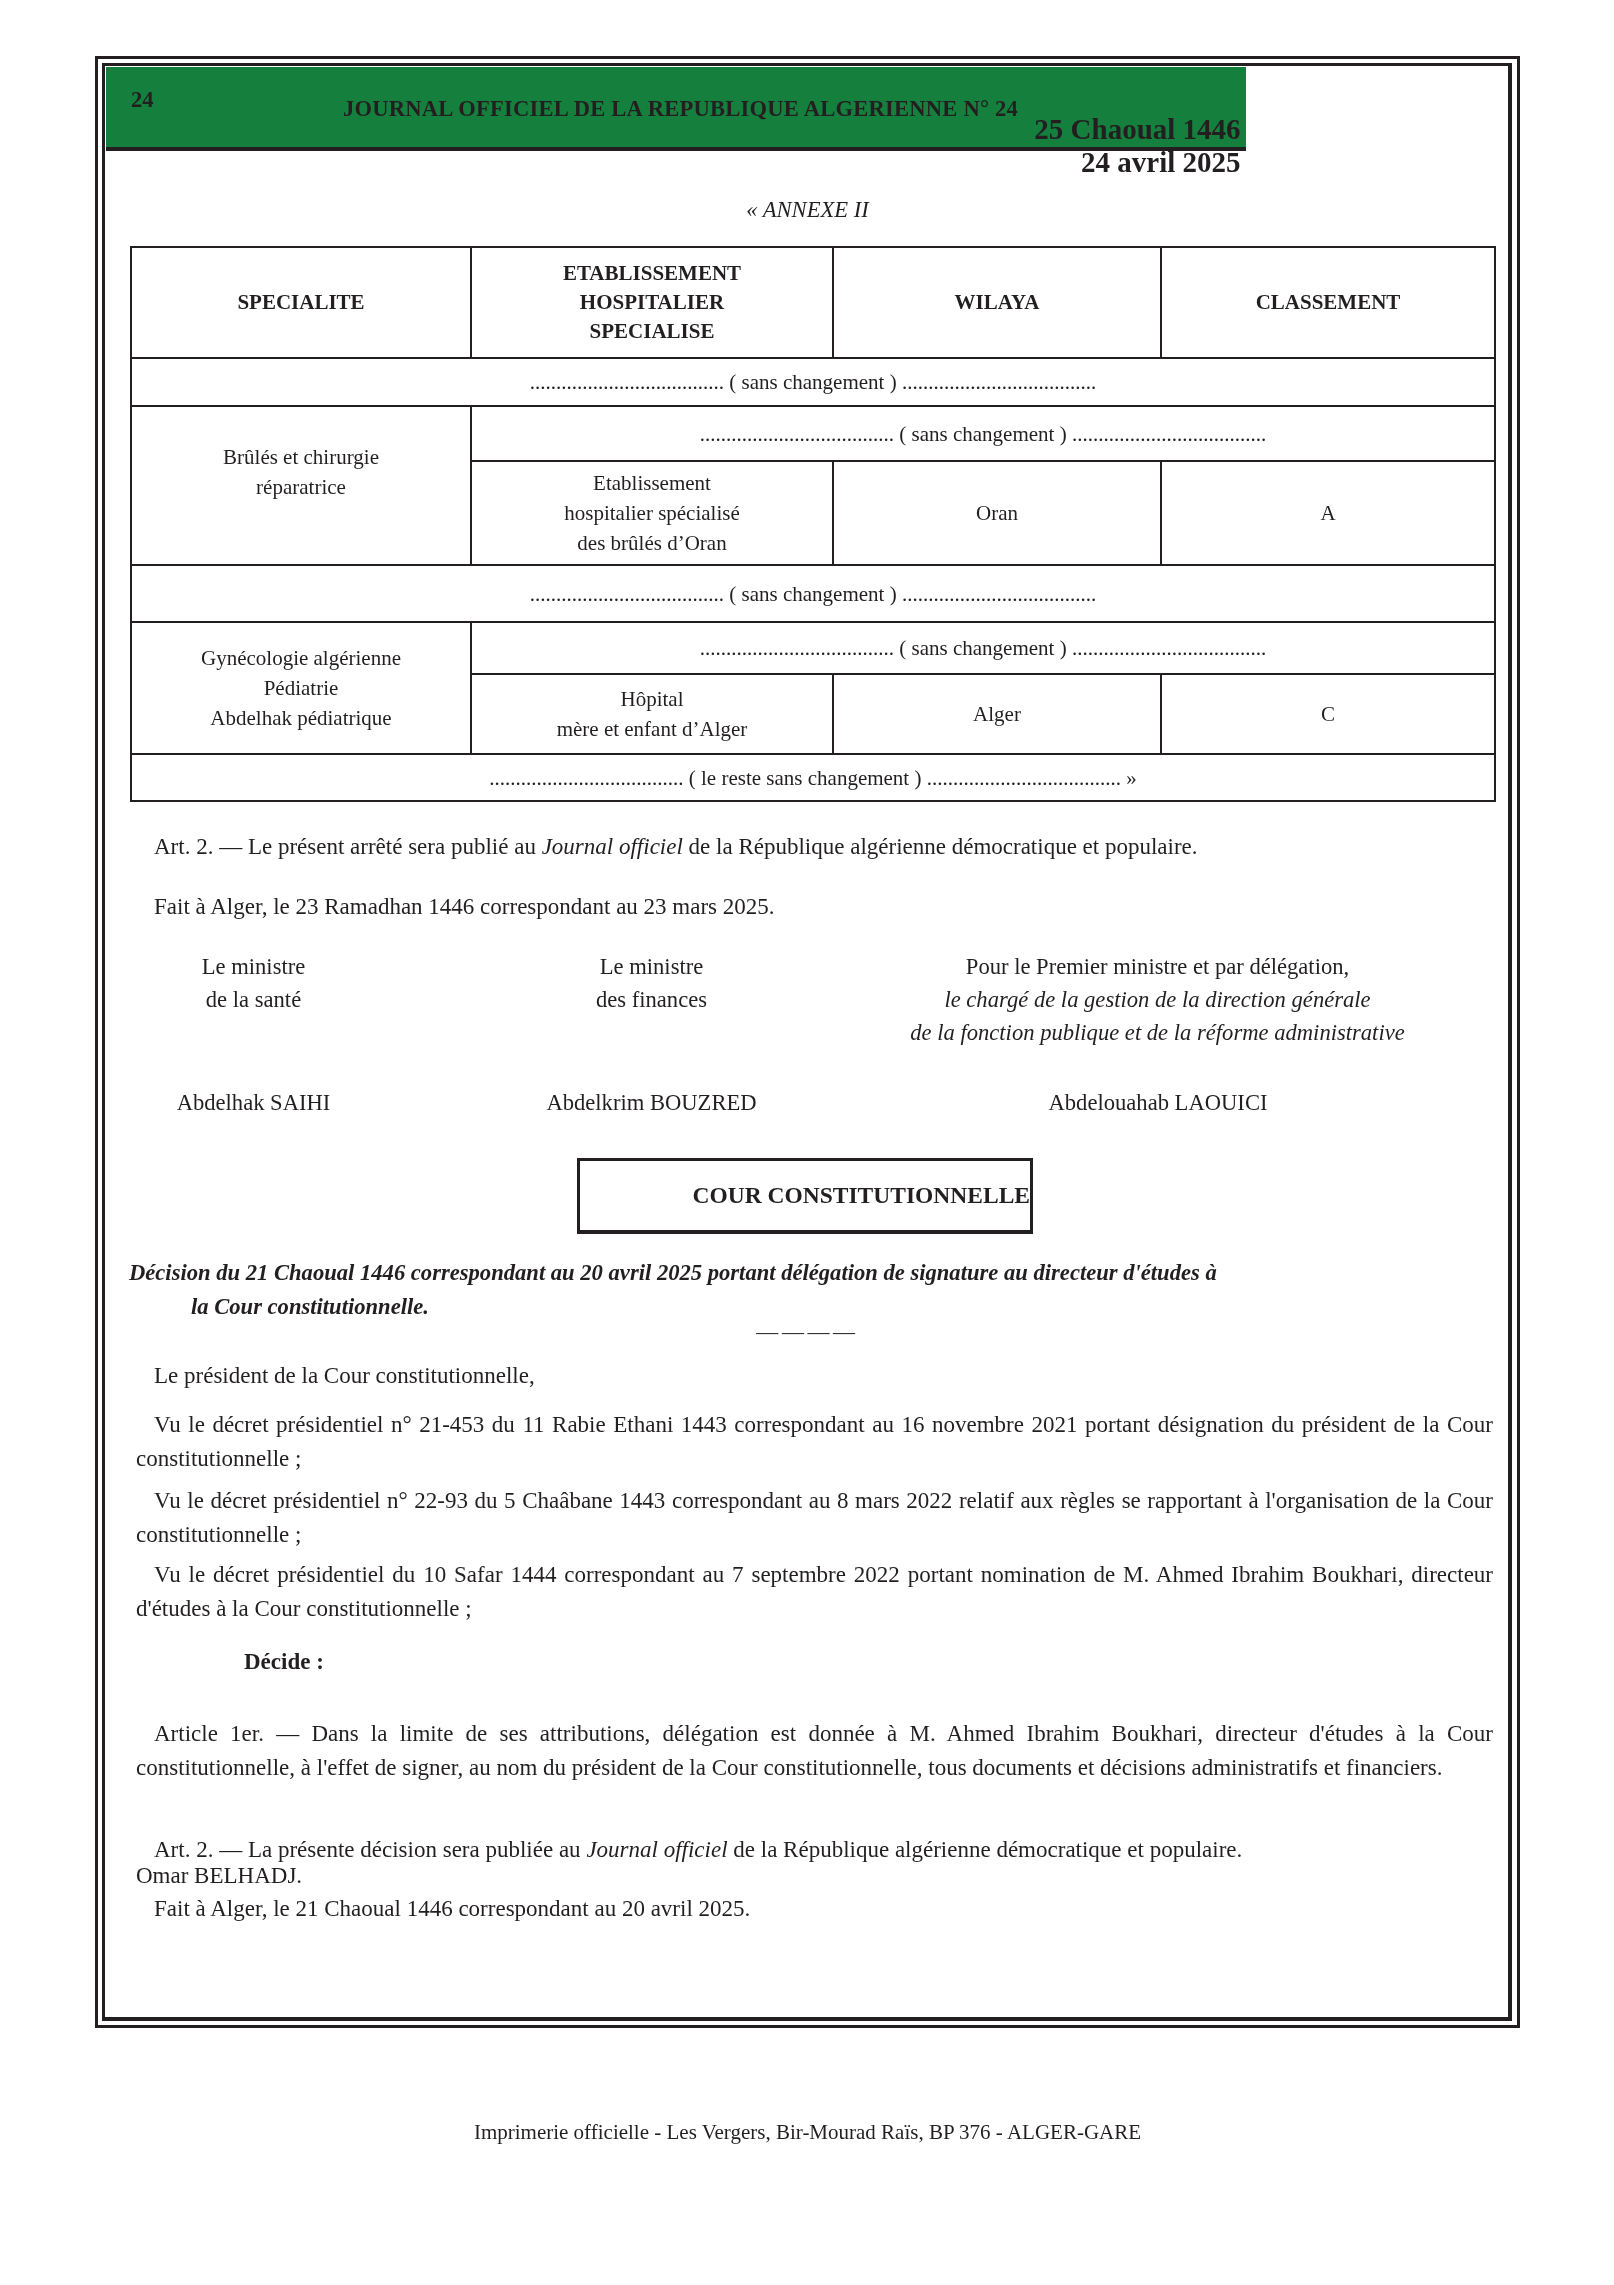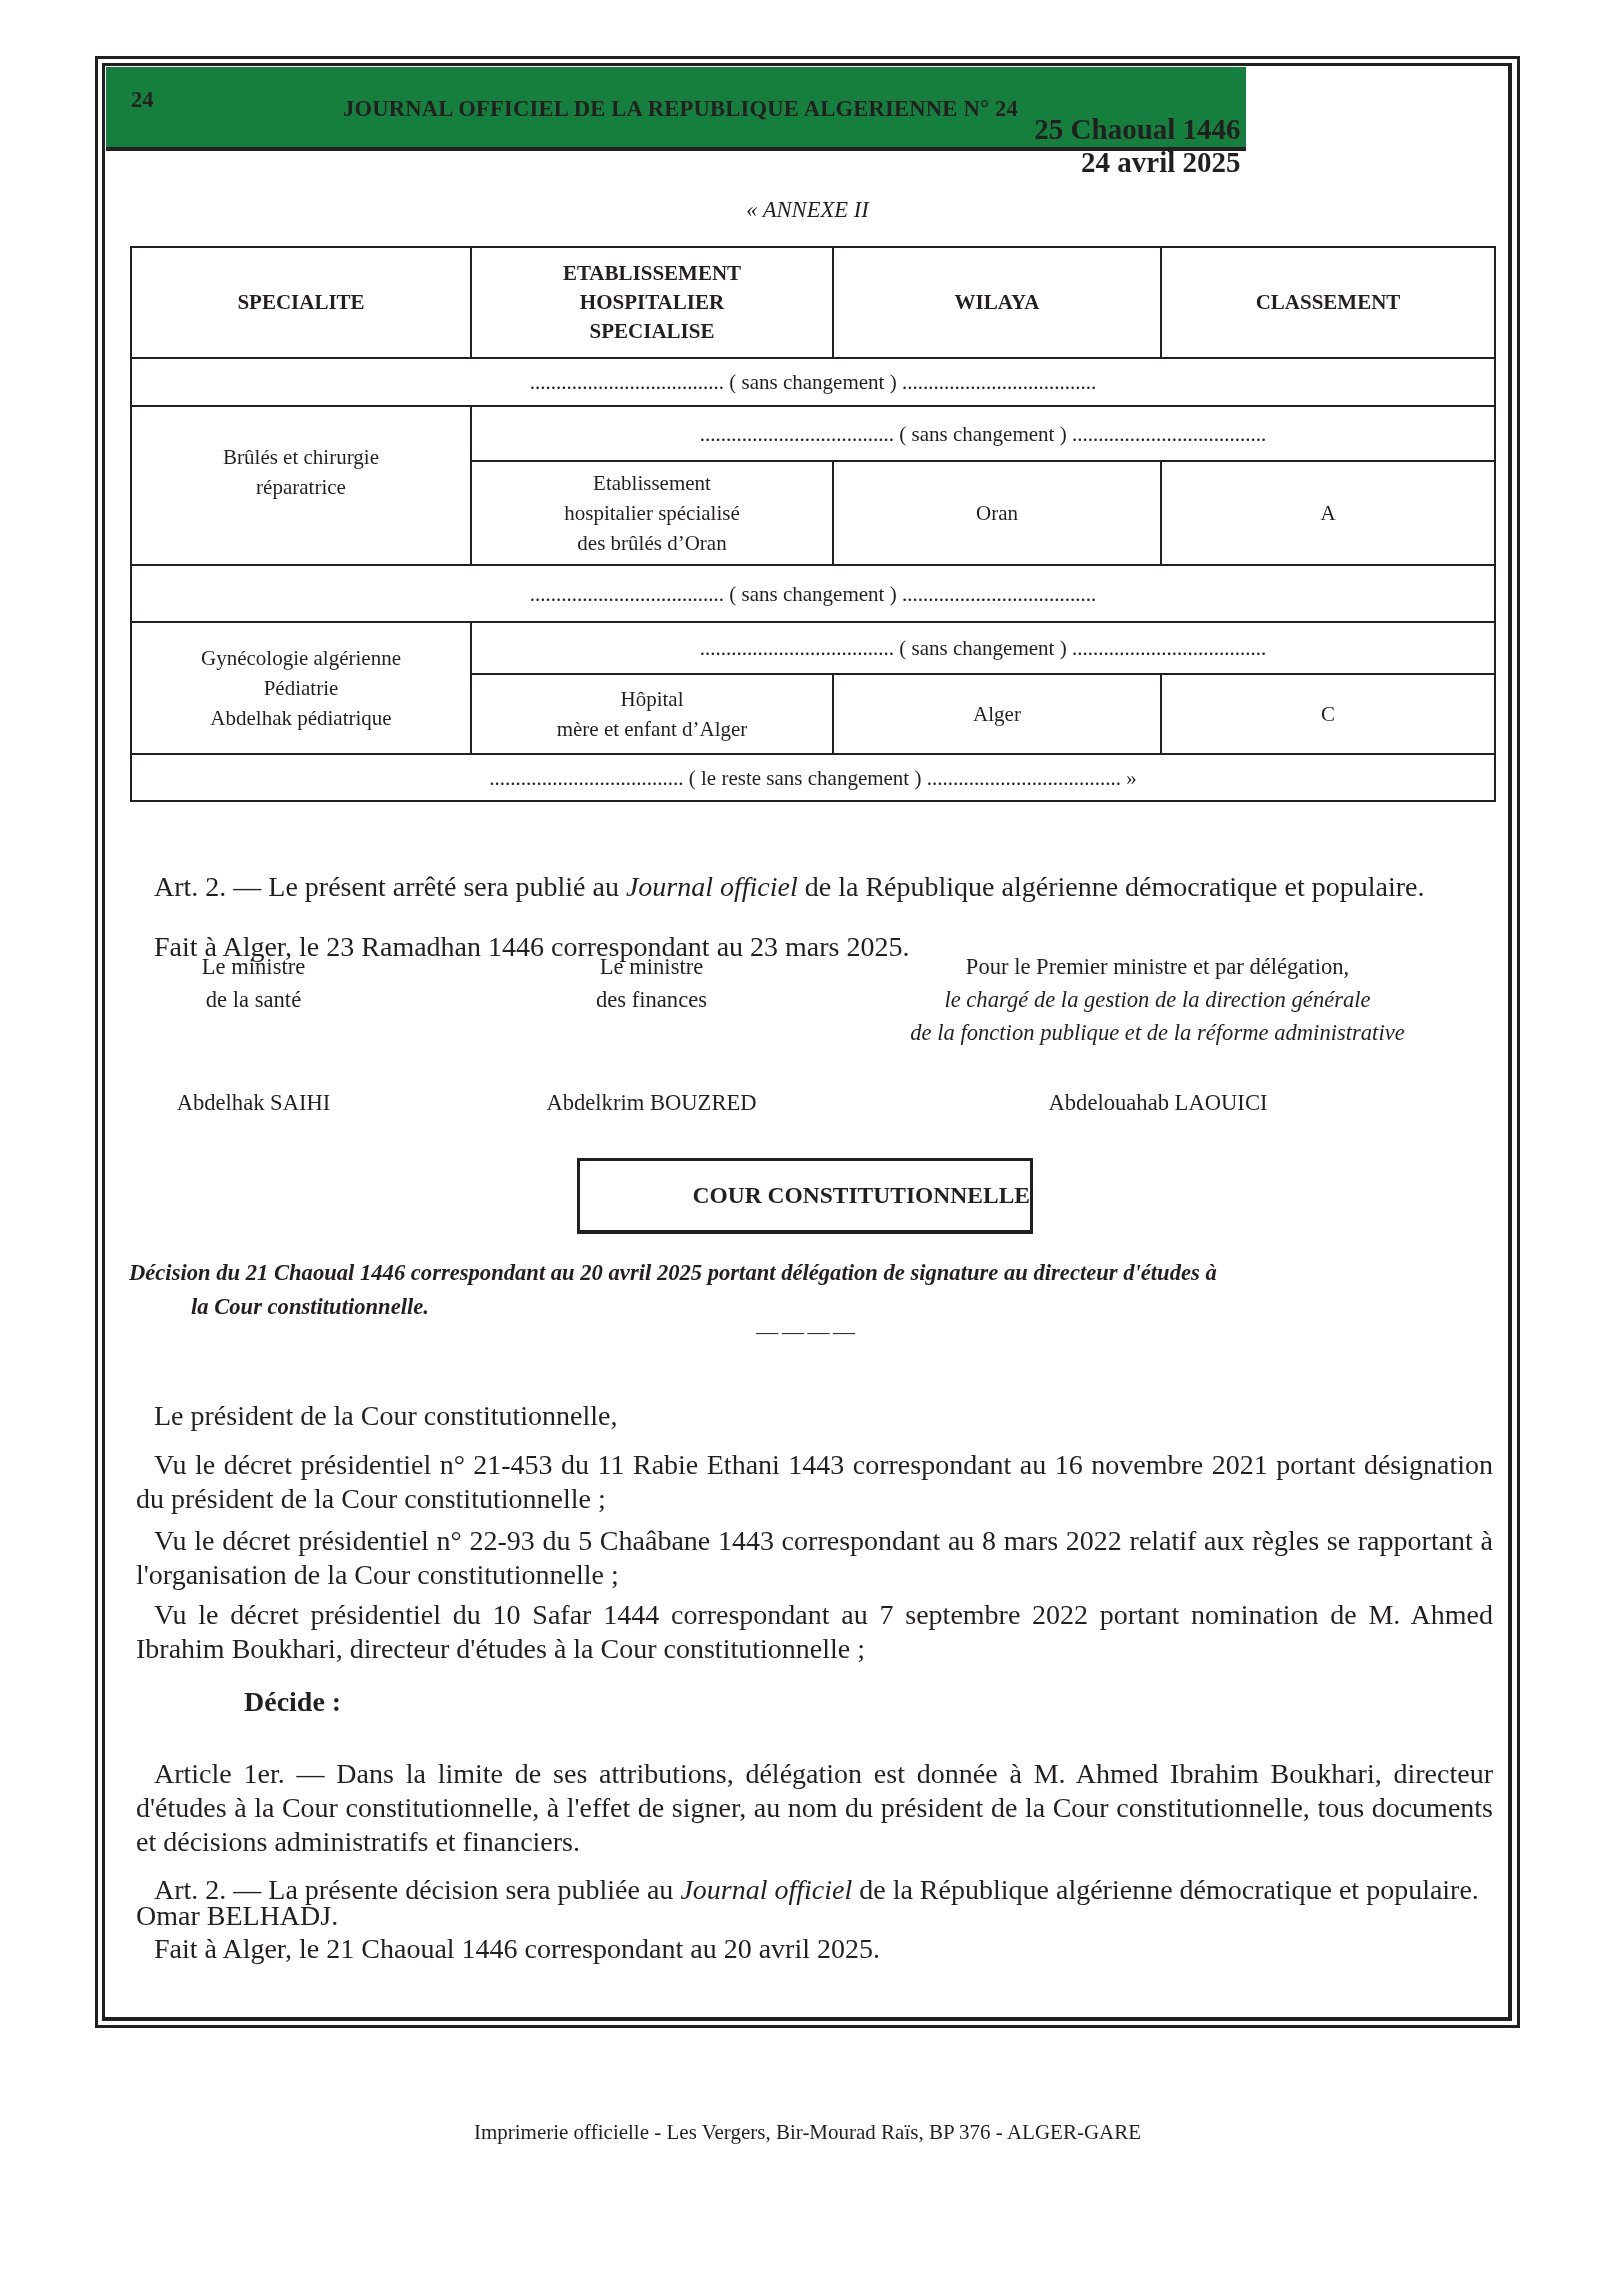--- a/index.html
+++ b/index.html
@@ -17,21 +17,21 @@
   .hdr-title { position:absolute; left:237px; top:20px; font-size:22.6px; font-weight:bold; letter-spacing:0.2px;margin-top:9px; }
   .hdr-date { position:absolute; right:5.4px; top:-1.8px; font-size:29px; font-weight:bold; text-align:right; line-height:33px;margin-top:48px; }
 
   .annexe { position:absolute; left:0; width:1615px; top:197px; text-align:center; font-size:22.6px; font-style:italic; }
 
   .tbl { position:absolute; left:130px; top:246px; width:1364px; border-collapse:collapse; table-layout:fixed; }
   .tbl td { border:2.7px solid #231f20; text-align:center; vertical-align:middle; font-size:21px; line-height:30px; padding:0; }
   .tbl .th { font-weight:bold; font-size:21px; line-height:29px; }
   .dots { letter-spacing:0; }
 
-  .p { position:absolute; left:136px; width:1357px; font-size:28px; line-height:34px; text-align:justify;margin-top:40px; }
+  .p { position:absolute; left:136px; width:1357px; font-size:23px; line-height:34px; text-align:justify; }
   .ind { text-indent:18px; }
   .it { font-style:italic; }
 
   .sig { position:absolute; font-size:22.6px; line-height:33px; text-align:center; }
 
   .cour-box { position:absolute; left:577px; top:1158px; width:456px; height:76px;
               border:3.6px solid #231f20; border-top-width:3.6px; border-bottom-width:4.5px; box-sizing:border-box;
               display:flex; align-items:center; justify-content:flex-end; font-size:23.5px; font-weight:bold; }
 
   .decision-title { position:absolute; left:129px; width:1364px; top:1256px; font-size:22.6px; font-weight:bold; line-height:34px;font-style:italic; }

